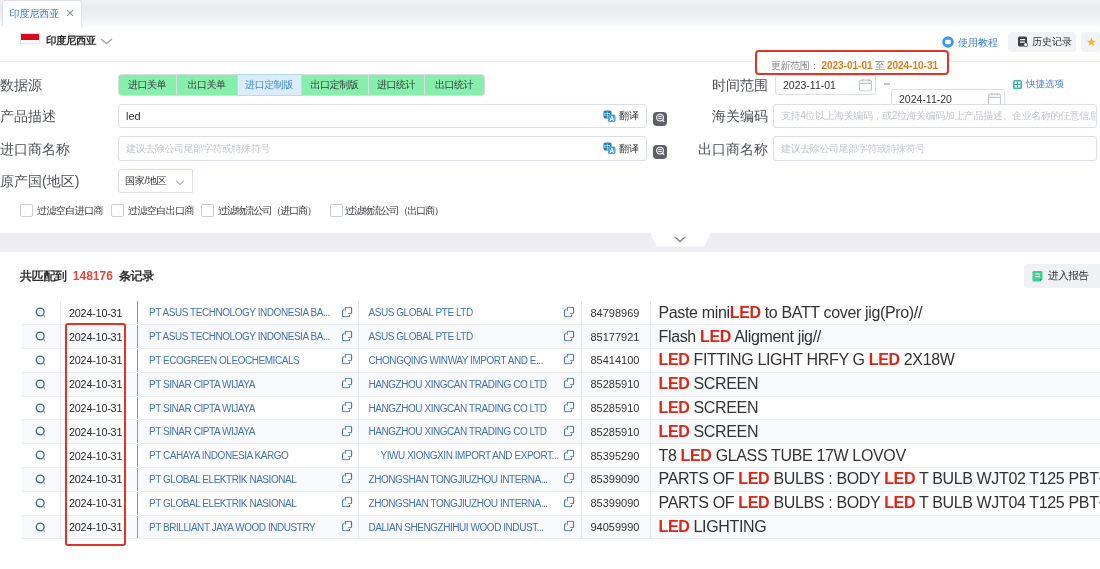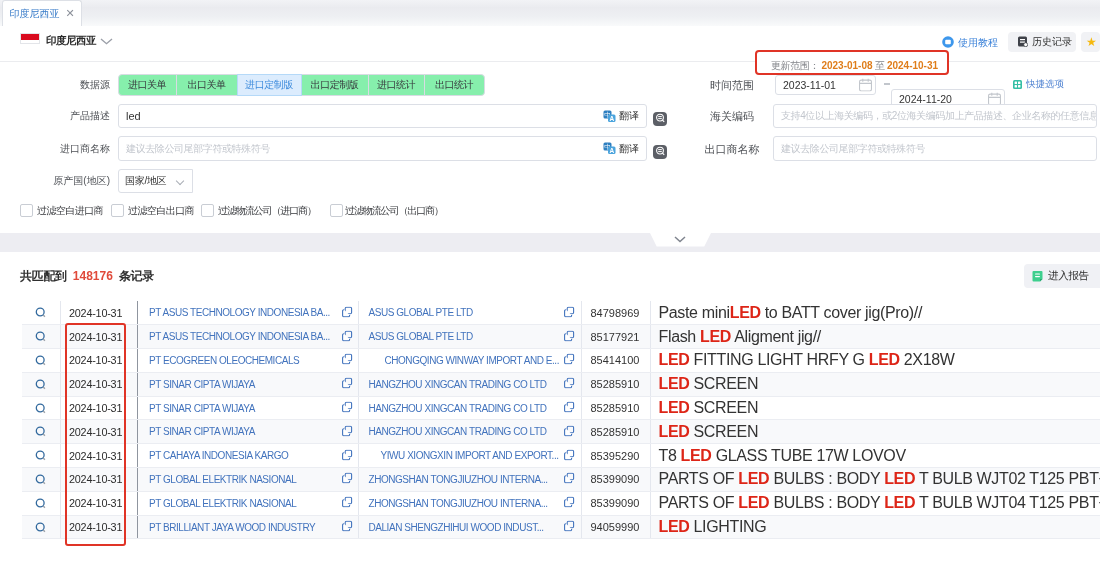--- a/index.html
+++ b/index.html
@@ -9,22 +9,22 @@
 .tabbar{position:absolute;left:0;top:0;width:1100px;height:26px;background:linear-gradient(180deg,#f2f3f6 0,#eaebef 30%,#eef0f3 65%,#f9fafb 100%)}
 .tab{position:absolute;left:2px;top:0;width:80px;height:26px;background:#fff;border:1px solid #dde0e6;border-bottom:none;border-radius:3px 3px 0 0;display:flex;align-items:center;justify-content:center;color:#3579c8;font-size:10px}
 .tab .x{color:#8b909a;margin-left:6px;font-size:11px;line-height:1}
 
 .flag{position:absolute;left:20px;top:33px;width:20px;height:11px;border:1px solid #e3e5e9;background:linear-gradient(#d90a1e 0,#d90a1e 72%,#fff 72%)}
 .cname{position:absolute;left:46px;top:34px;font-size:10.5px;font-weight:bold;color:#2b2b2b;line-height:13px;letter-spacing:-0.5px}
 .hline{position:absolute;left:0;top:61px;width:1100px;height:1px;background:#ebecef}
 .guide{position:absolute;left:942px;top:36px;display:flex;align-items:flex-start;color:#3b82d9;font-size:10px}
 .chip{position:absolute;top:31.5px;height:20px;background:#f1f2f5;border-radius:4px;display:flex;align-items:center;font-size:10px;color:#2f2f2f}
 
-.lblL{position:absolute;left:0;width:110px;text-align:right;font-size:10px;color:#4e5156;line-height:12px}
-.lblR{position:absolute;left:668px;width:128px;text-align:center;font-size:11px;color:#4e5156;line-height:12px}
+.lblL{position:absolute;left:0;width:110px;font-size:14px;color:#4e5156;line-height:12px}
+.lblR{position:absolute;left:640px;width:128px;text-align:right;font-size:14px;color:#4e5156;line-height:12px}
 .btngroup{position:absolute;left:117.5px;top:74px;height:22px;display:flex}
 .bg-btn{height:22px;border:1px solid #d8dce3;background:#86efac;color:#37393d;font-size:10px;letter-spacing:-0.45px;display:flex;align-items:center;justify-content:center;margin-left:-1px}
 .bg-btn:first-child{margin-left:0;border-radius:4px 0 0 4px}
 .bg-btn:last-child{border-radius:0 4px 4px 0}
 .bg-btn.act{background:#dcecfd;color:#3d8bdc;border-color:#b5d9f8;z-index:2}
 .inp{position:absolute;border:1px solid #dcdfe6;border-radius:3px;background:#fff;display:flex;align-items:center}
 .inp .txt{font-size:11px;color:#333;padding-left:7px}
 .ph{font-size:10px;color:#c2c6cd;padding-left:7px;letter-spacing:-0.4px;white-space:nowrap;overflow:hidden}
 .trans{position:absolute;right:7px;top:50%;transform:translateY(-50%);display:flex;align-items:center;font-size:10px;color:#333}
 .circ{position:absolute;left:653px;width:14px;height:14px;border-radius:4px;background:#5c5f66;display:flex;align-items:center;justify-content:center}
@@ -124,21 +124,21 @@
       </svg>
   </div>
   <div class="quick"><svg width="9" height="9" viewBox="0 0 9 9" style="margin-right:4px">
         <rect width="9" height="9" rx="1.5" fill="#35bfa5"></rect>
         <rect x="1.6" y="1.6" width="2.4" height="2.4" fill="#fff" rx="0.5"></rect>
         <rect x="5" y="1.6" width="2.4" height="2.4" fill="#fff" rx="0.5"></rect>
         <rect x="1.6" y="5" width="2.4" height="2.4" fill="#fff" rx="0.5"></rect>
         <rect x="5" y="5" width="2.4" height="2.4" fill="#fff" rx="0.5"></rect>
       </svg>快捷选项</div>
   <div class="redbox1"></div>
-  <div class="updtxt">更新范围： <b>2023-01-08</b> 至 <b>2024-10-31</b></div>
+  <div class="updtxt">更新范围： <b>2023-01-01</b> 至 <b>2024-10-31</b></div>
 
   <div class="lblL" style="top:110px">产品描述</div>
   <div class="inp" style="left:118px;top:103.8px;width:529px;height:24.6px">
       <span class="txt">led</span>
     <span class="trans"><svg width="13" height="13" viewBox="0 0 13 13" style="margin-right:3px">
           <rect x="0.5" y="0.5" width="8" height="8" rx="1.5" fill="#2e7fc0"></rect>
           <text x="4.5" y="7" font-size="6.5" fill="#fff" text-anchor="middle">中</text>
           <rect x="5" y="4.5" width="7.5" height="7.5" rx="1.5" fill="#4ba4dd"></rect>
           <text x="8.8" y="10.8" font-size="6.5" fill="#fff" text-anchor="middle" font-weight="bold">A</text>
         </svg>翻译</span>
@@ -255,21 +255,21 @@
   <tr>
     <td class="c vb"><svg width="12" height="12" viewBox="0 0 12 12" style="position:relative;top:1.5px">
               <circle cx="5.2" cy="5" r="3.9" fill="none" stroke="#336a9e" stroke-width="1.3"></circle>
               <line x1="8.2" y1="8" x2="9.9" y2="9.7" stroke="#9aa0a8" stroke-width="1.4"></line>
             </svg></td>
     <td class="vbd" style="padding-left:8px"><span class="date">2024-10-31</span></td>
     <td class="vb" style="padding-left:11px"><span class="blue">PT ECOGREEN OLEOCHEMICALS</span><span class="cpy" style="right:5px"><svg width="11" height="11" viewBox="0 0 11 11">
                 <rect x="3.2" y="0.8" width="6.4" height="6.4" rx="1.2" fill="none" stroke="#4273bd" stroke-width="1.1"></rect>
                 <path d="M2.2 3.2 h-0.4 a1.2 1.2 0 0 0 -1.2 1.2 v4.6 a1.2 1.2 0 0 0 1.2 1.2 h4.6 a1.2 1.2 0 0 0 1.2 -1.2 v-0.4" fill="#fff" stroke="#4273bd" stroke-width="1.1"></path>
               </svg></span></td>
-    <td class="vb" style="padding-left:26px"><span class="blue">CHONGQING WINWAY IMPORT AND E...</span><span class="cpy" style="right:6px"><svg width="11" height="11" viewBox="0 0 11 11">
+    <td class="vb" style="padding-left:10px"><span class="blue">CHONGQING WINWAY IMPORT AND E...</span><span class="cpy" style="right:6px"><svg width="11" height="11" viewBox="0 0 11 11">
                 <rect x="3.2" y="0.8" width="6.4" height="6.4" rx="1.2" fill="none" stroke="#4273bd" stroke-width="1.1"></rect>
                 <path d="M2.2 3.2 h-0.4 a1.2 1.2 0 0 0 -1.2 1.2 v4.6 a1.2 1.2 0 0 0 1.2 1.2 h4.6 a1.2 1.2 0 0 0 1.2 -1.2 v-0.4" fill="#fff" stroke="#4273bd" stroke-width="1.1"></path>
               </svg></span></td>
     <td class="vb hs">85414100</td>
     <td class="desc"><b>LED</b> FITTING LIGHT HRFY G <b>LED</b> 2X18W</td>
   </tr>
   <tr class="z">
     <td class="c vb"><svg width="12" height="12" viewBox="0 0 12 12" style="position:relative;top:1.5px">
               <circle cx="5.2" cy="5" r="3.9" fill="none" stroke="#336a9e" stroke-width="1.3"></circle>
               <line x1="8.2" y1="8" x2="9.9" y2="9.7" stroke="#9aa0a8" stroke-width="1.4"></line>

